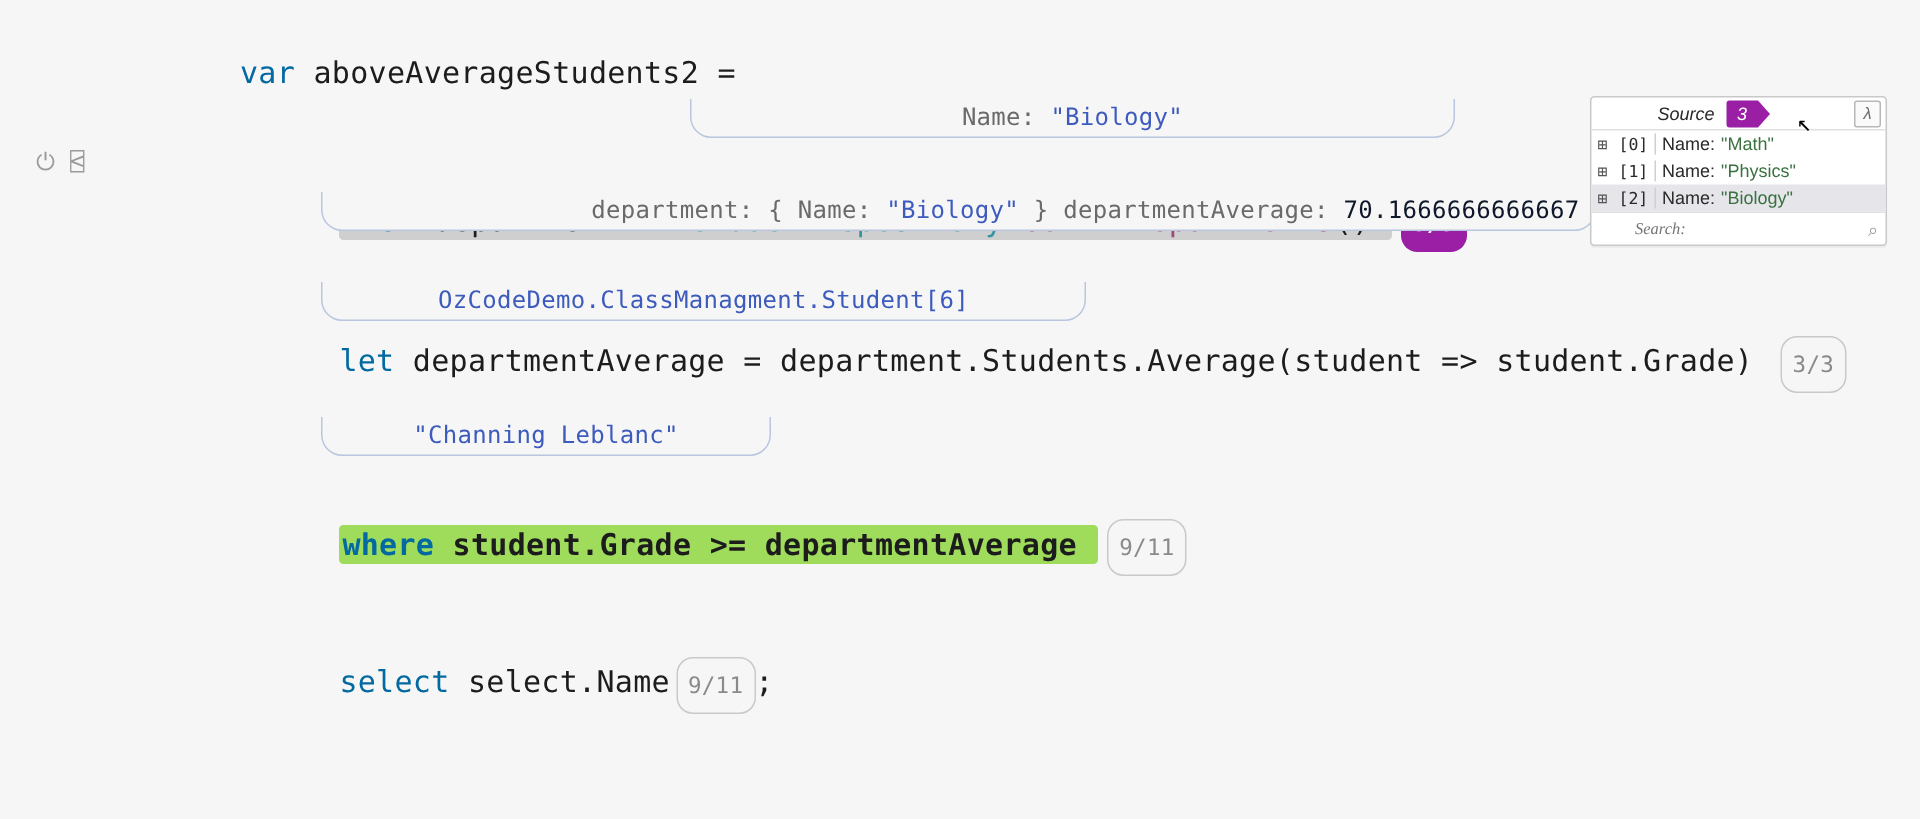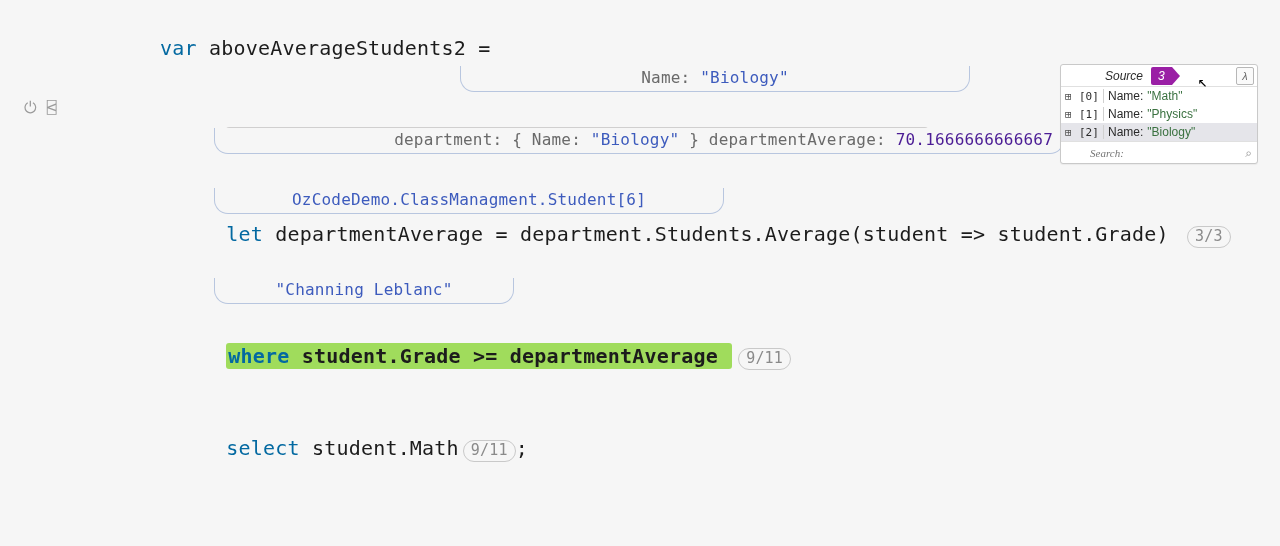--- a/index.html
+++ b/index.html
@@ -21,33 +21,33 @@
     .kw     { color:#0369a1;text-align:center; }              
     .type   { color:#3693a0; }              
     .method { color:#9b4978; }
 
     
     .sel-gray  { background:#d0cfcf; border-radius:3px; padding:1px 2px; }
     .sel-green { background:#a0dc5c; border-radius:3px; padding:1px 2px;font-weight:bold; }
 
     
     .pill        { display:inline-flex; align-items:center; justify-content:center;
-                   height:22px; border-radius:11px; font-size:15px;
+                   height:38px; border-radius:11px; font-size:15px;
                    padding:0 7px; border:1px solid transparent; }
     .pill-purple { background:#9a1fa5; color:#fff; font-weight:600; }
     .pill-gray   { background:#f6f6f6; color:#8a8a8a; border-color:#c9c9c9; }
 
     
     .bubble { position:absolute; height:26px; line-height:24px; font-size:16px;
               color:#3d5bbd; background:#f6f6f6; border:1px solid #b8c6df;
               border-top:none; border-radius:0 0 14px 14px; padding:0 14px;
               text-align:center; }
     .bubble .lbl  { color:#6a6a6a; }   
     .bubble .str  { color:#3d5bbd; }   
-    .bubble .valn { color:#4c1d95;text-align:right; }   
+    .bubble .valn { color:#0f172a;text-align:right; }   
 
     
     .popup { position:absolute; left:1060px; top:64px; width:198px;
              background:#fff; border:1px solid #c9c9c9; border-radius:3px;
              font-family:'Segoe UI',Tahoma,sans-serif; font-size:12px;
              color:#2a2a2a; box-shadow:0 1px 1px rgba(0,0,0,.05); }
     .popup .hdr { display:flex; align-items:center; height:22px;
                   border-bottom:1px solid #e0e0e0;font-style:italic; }
     .popup .hdr .title { margin-left:44px; }
     .popup .hdr .count { margin-left:8px; background:#9a1fa5; color:#fff;
@@ -128,21 +128,21 @@
     </span>
     <span class="pill pill-gray" style="margin-left:6px">9/11</span>
   </div>
 
   <div class="bubble" style="left:54px; top:240px; width:300px">
        <span class="str">"Channing Leblanc"</span>
   </div>
 
   <div class="line" style="top:272px">
     <span class="indent"></span>
-    <span class="kw">select</span><span> student.Math</span><span class="pill pill-gray" style="margin-left:4px">9/11</span><span>;</span>
+    <span class="kw">select</span><span> select.Name</span><span class="pill pill-gray" style="margin-left:4px">9/11</span><span>;</span>
   </div>
 
 </div>
 
 <span class="float-icon" style="left:1242px; top:68px">⛶</span>
 
 <div class="popup">
   <div class="hdr">
     <span class="title">Source</span>
     <span class="count">3</span>

